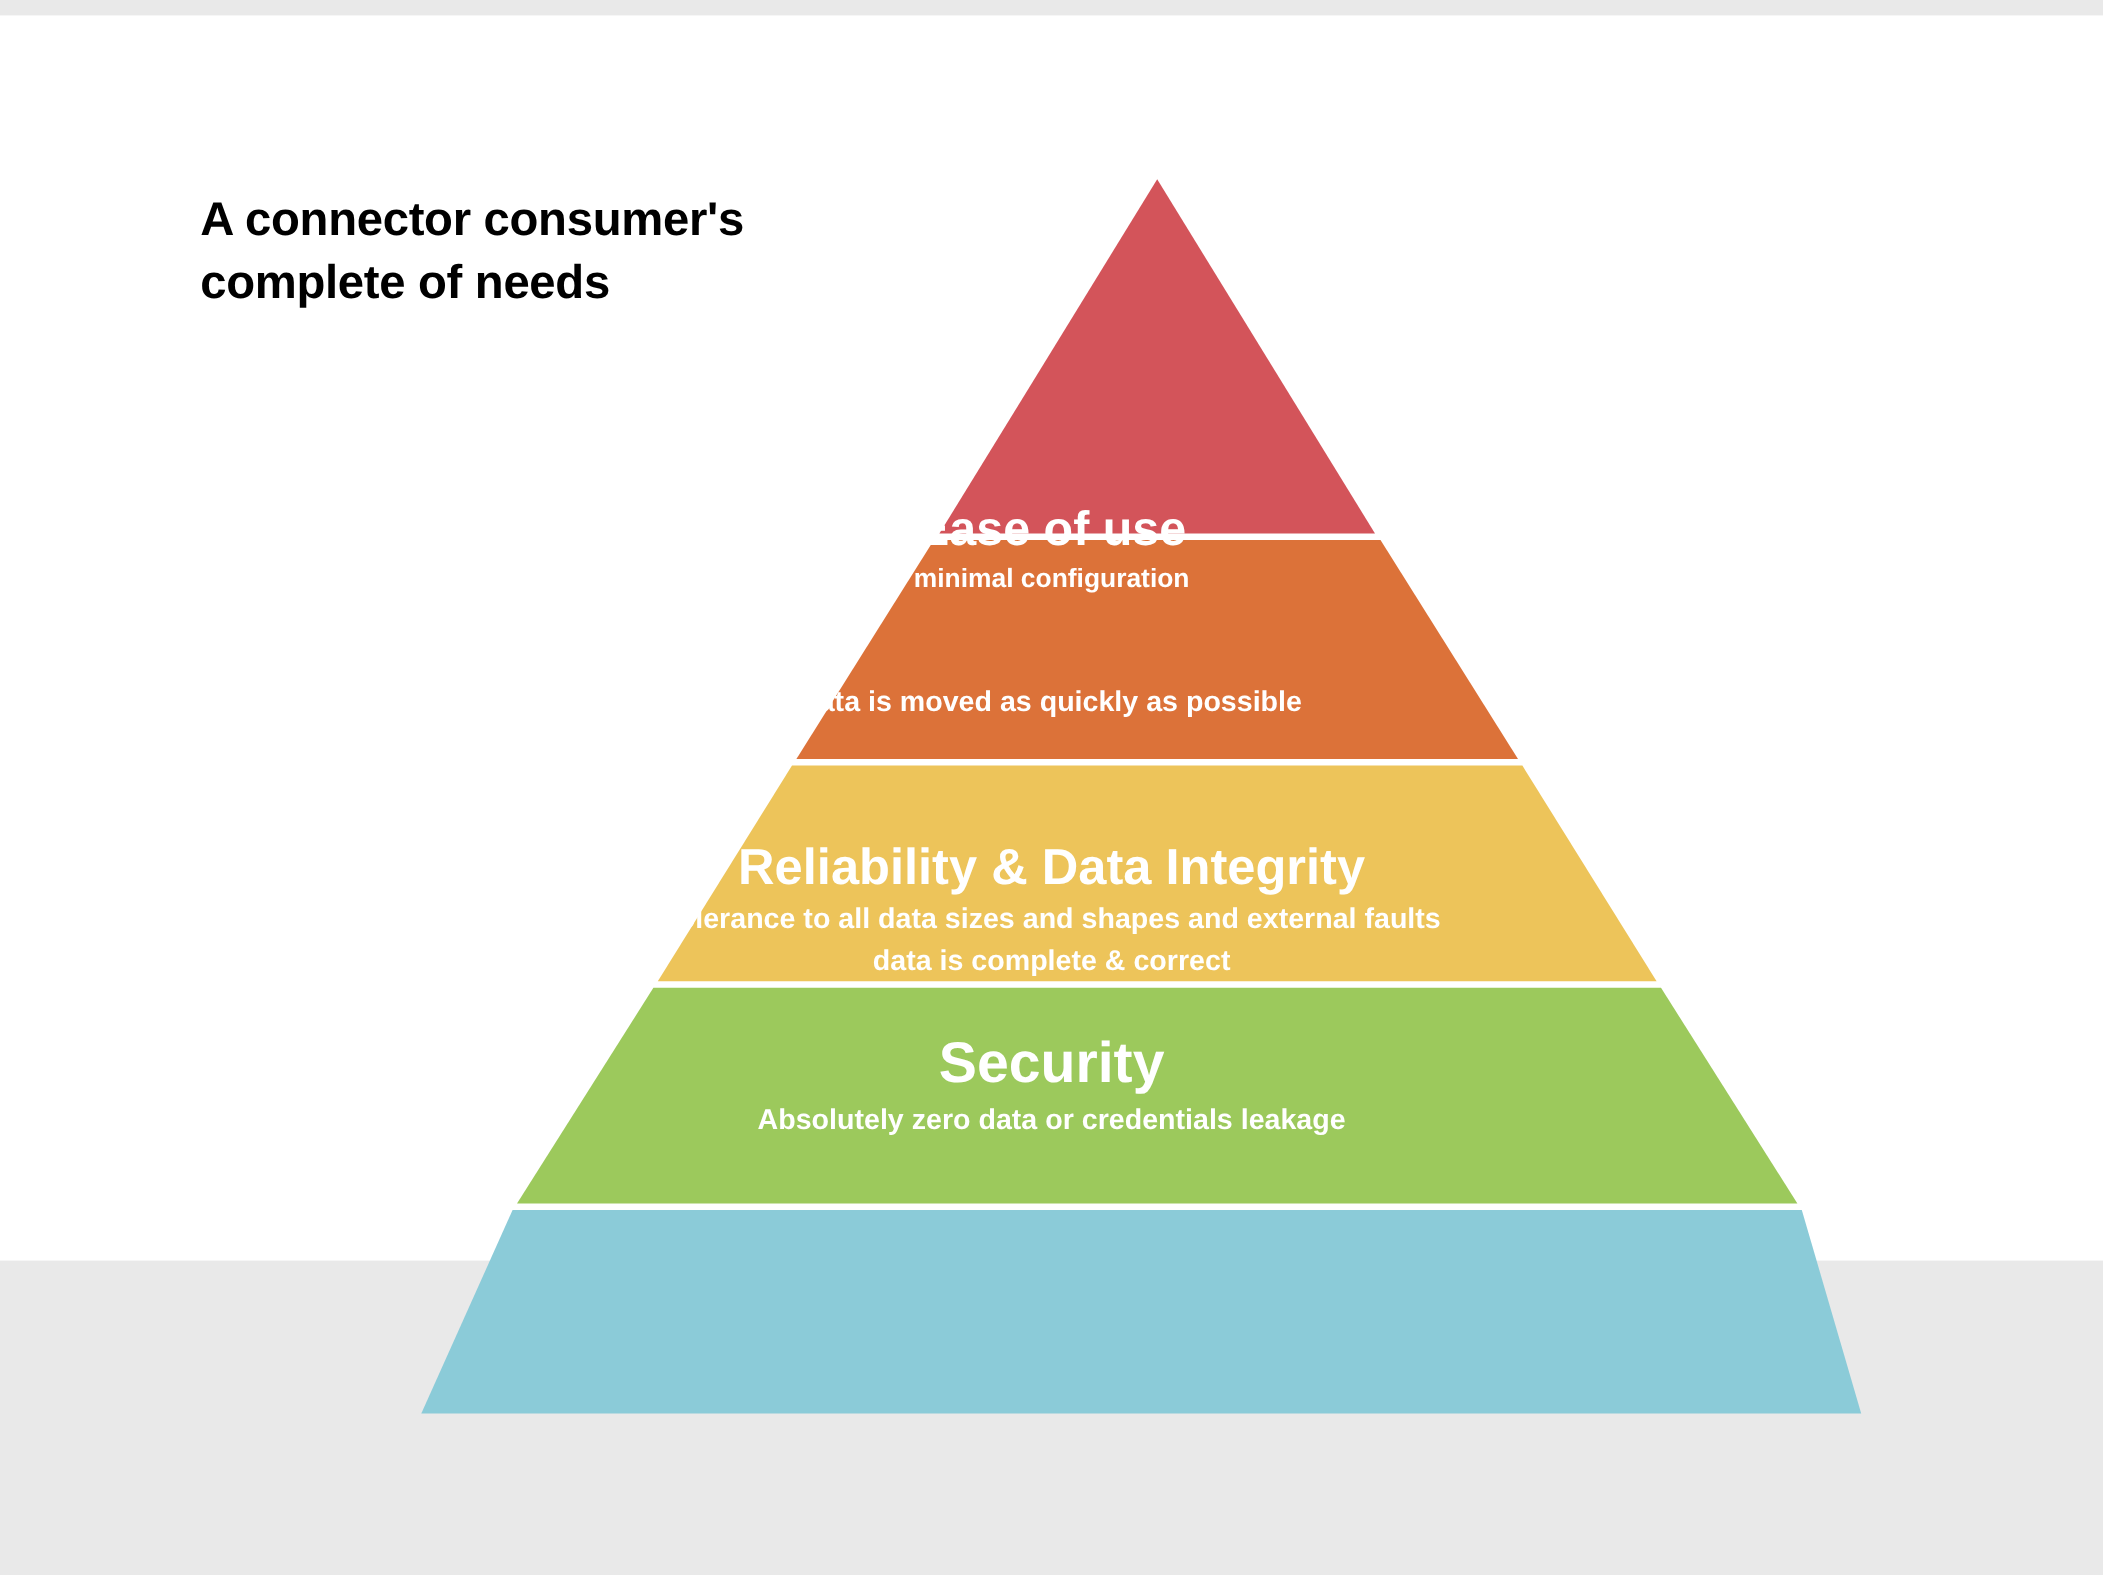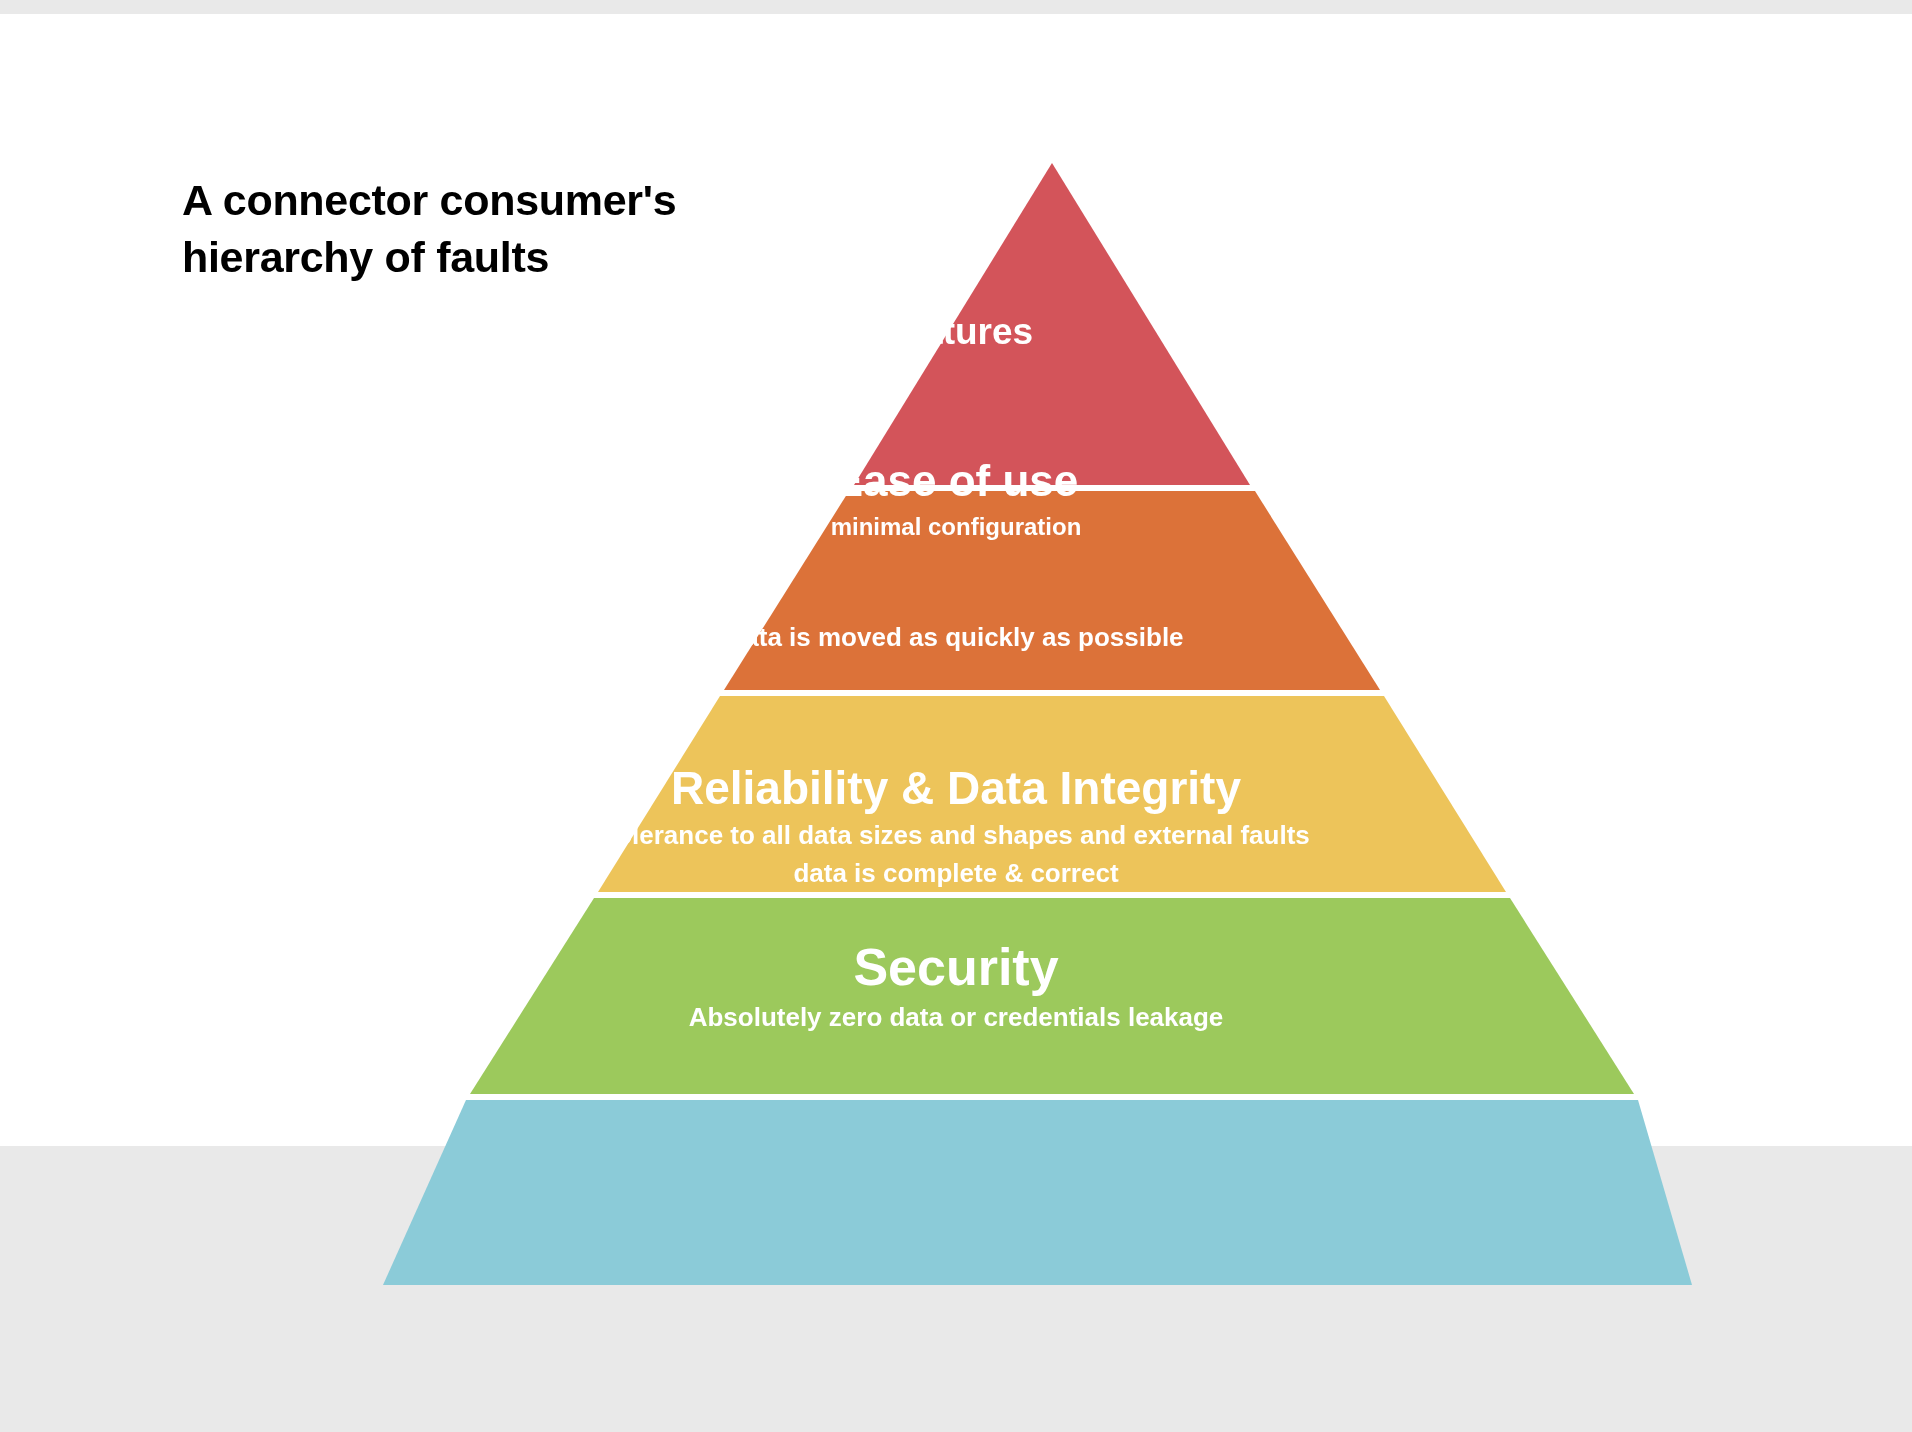--- a/index.html
+++ b/index.html
@@ -122,26 +122,23 @@
 
       <polygon points="720,696 1384,696 1506,892 598,892" fill="#edc45a"></polygon>
 
       <polygon points="594,898 1510,898 1634,1094 470,1094" fill="#9cc95c"></polygon>
 
       <polygon points="466,1100 1638,1100 1692,1285 383,1285" fill="#8bcbd8"></polygon>
     </svg>
 
     <div id="title-block" style="color: rgb(0, 0, 0);">
       <span class="title-line">A connector consumer's</span>
-      <span class="title-line">hierarchy of faults</span>
+      <span class="title-line">complete of needs</span>
     </div>
 
-    <div class="tier-text" id="tier-text-features" style="color: rgb(255, 255, 255);">
-      <span class="tier-heading">Features</span>
-    </div>
 
     <div class="tier-text" id="tier-text-ease" style="color: rgb(255, 255, 255);">
       <span class="tier-heading">Ease of use</span>
       <span class="tier-sub">minimal configuration</span>
     </div>
 
     <div class="tier-text" id="tier-text-speed" style="color: rgb(255, 255, 255);">
       <span class="tier-sub">data is moved as quickly as possible</span>
     </div>
 

